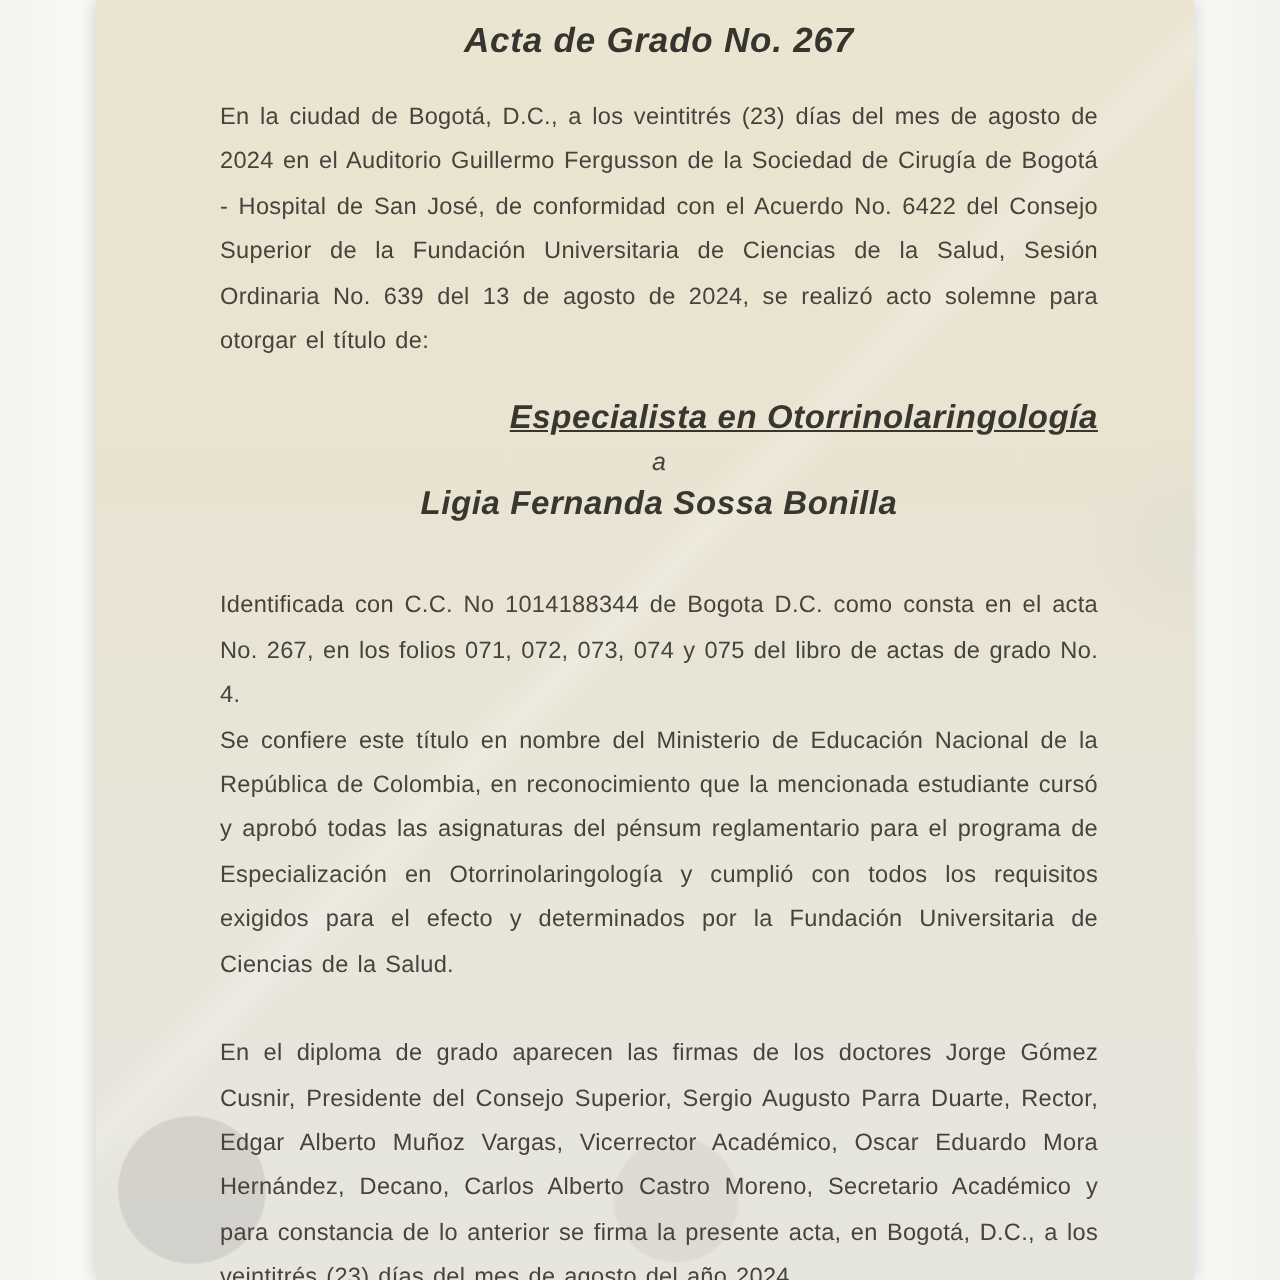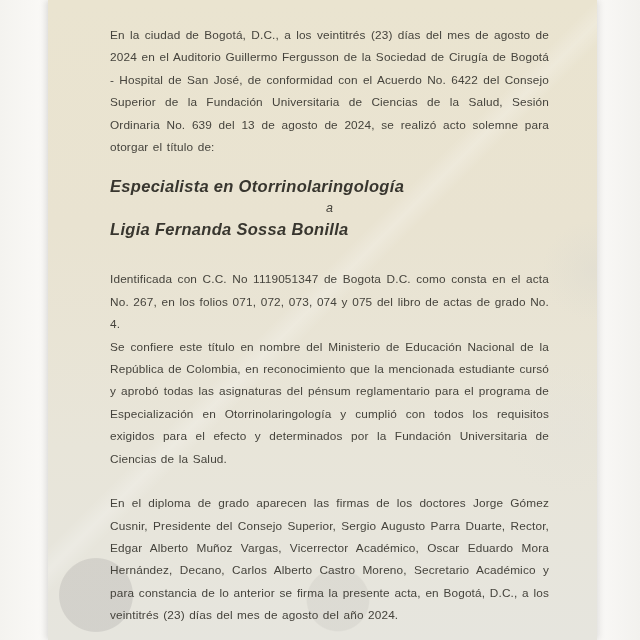--- a/index.html
+++ b/index.html
@@ -48,64 +48,66 @@
     text-align: justify;
     letter-spacing: 0.15px;
     word-spacing: 1px;
     color: #45433c;
   }
   .par-opening { margin-top: 16px; }
   .degree-title {
     font-size: 16.5px;
     font-weight: bold;
     font-style: italic;
-    text-align: left;
+    text-align: right;
     letter-spacing: 0.3px;
     color: #38362f;
     margin-top: 19px;
+    text-decoration: underline;
   }
   .connector {
     font-size: 12.5px;
     font-style: italic;
     text-align: center;
     margin-top: 5px;
     color: #45433c;
   }
   .graduate-name {
     font-size: 16.5px;
     font-weight: bold;
     font-style: italic;
-    text-align: left;
+    text-align: center;
     letter-spacing: 0.3px;
     color: #38362f;
     margin-top: 5px;
   }
   .par-identification { margin-top: 29px; }
   .par-conferral { }
   .par-signatures { margin-top: 22px; }
 </style>
 </head>
 <body>
 
 <div class="photo-bg"></div>
 
 <div class="paper">
   <div class="paper-texture"></div>
 
   <div class="content">
 
+    <h1 class="doc-title">Acta de Grado No. 267</h1>
 
     <p class="body-par par-opening">En la ciudad de Bogotá, D.C., a los veintitrés (23) días del mes de agosto de 2024 en el Auditorio Guillermo Fergusson de la Sociedad de Cirugía de Bogotá - Hospital de San José, de conformidad con el Acuerdo No. 6422 del Consejo Superior de la Fundación Universitaria de Ciencias de la Salud, Sesión Ordinaria No. 639 del 13 de agosto de 2024, se realizó acto solemne para otorgar el título de:</p>
 
     <h2 class="degree-title">Especialista en Otorrinolaringología</h2>
 
     <div class="connector">a</div>
 
     <h2 class="graduate-name">Ligia Fernanda Sossa Bonilla</h2>
 
-    <p class="body-par par-identification">Identificada con C.C. No 1119051347 de Bogota D.C. como consta en el acta No. 267, en los folios 071, 072, 073, 074 y 075 del libro de actas de grado No. 4.</p>
+    <p class="body-par par-identification">Identificada con C.C. No 1014188344 de Bogota D.C. como consta en el acta No. 267, en los folios 071, 072, 073, 074 y 075 del libro de actas de grado No. 4.</p>
 
     <p class="body-par par-conferral">Se confiere este título en nombre del Ministerio de Educación Nacional de la República de Colombia, en reconocimiento que la mencionada estudiante cursó y aprobó todas las asignaturas del pénsum reglamentario para el programa de Especialización en Otorrinolaringología y cumplió con todos los requisitos exigidos para el efecto y determinados por la Fundación Universitaria de Ciencias de la Salud.</p>
 
     <p class="body-par par-signatures">En el diploma de grado aparecen las firmas de los doctores Jorge Gómez Cusnir, Presidente del Consejo Superior, Sergio Augusto Parra Duarte, Rector, Edgar Alberto Muñoz Vargas, Vicerrector Académico, Oscar Eduardo Mora Hernández, Decano, Carlos Alberto Castro Moreno, Secretario Académico y para constancia de lo anterior se firma la presente acta, en Bogotá, D.C., a los veintitrés (23) días del mes de agosto del año 2024.</p>
 
   </div>
 </div>
 
 </body></html>

